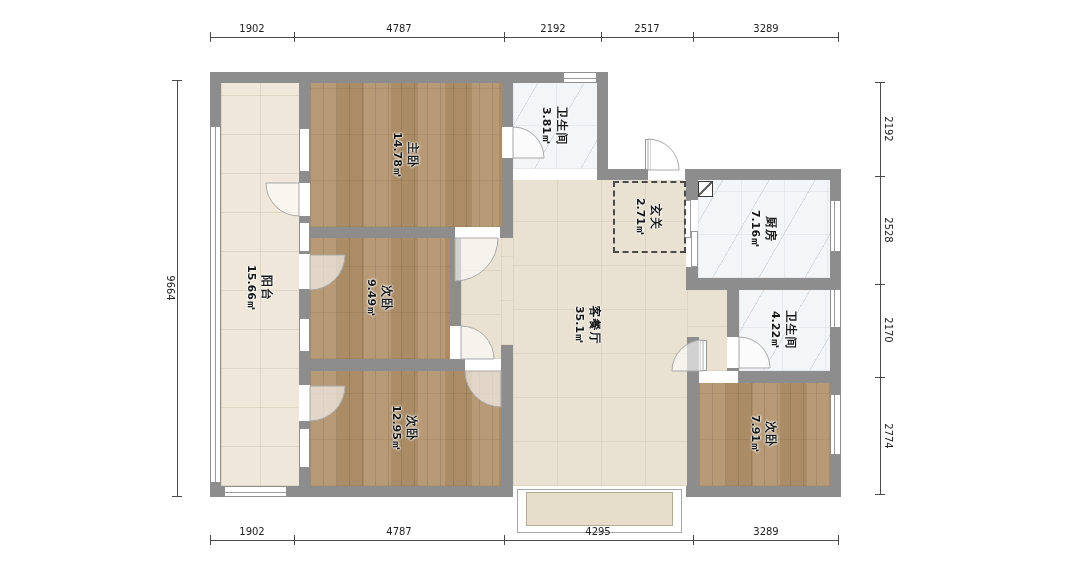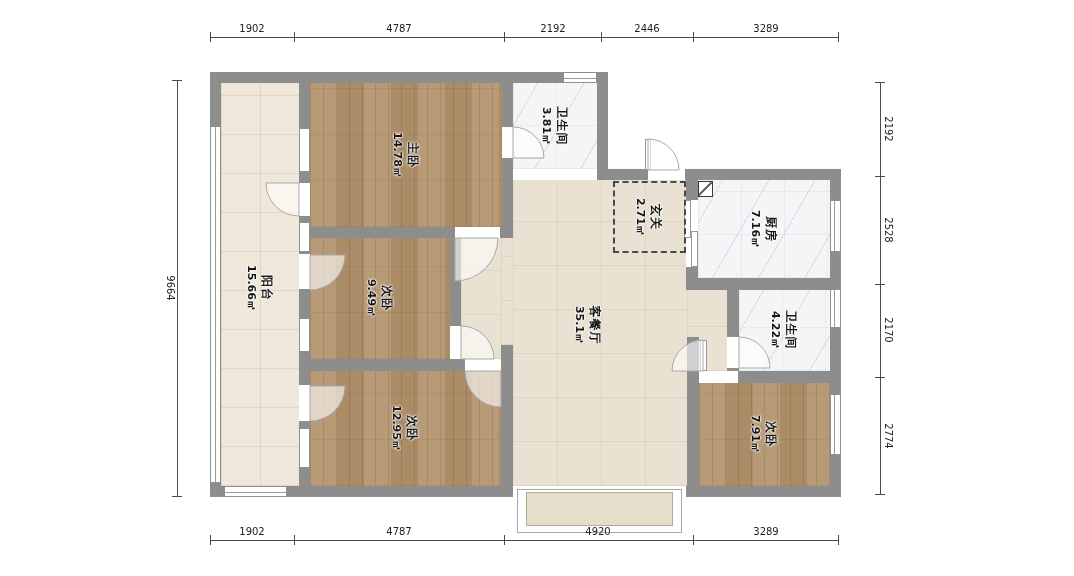--- a/index.html
+++ b/index.html
@@ -185,34 +185,34 @@
     <div class="dim-line" style="left:210px;top:37px;width:628px;height:1px;"></div>
     <div class="tick-v" style="left:210px;top:32px;"></div>
     <div class="tick-v" style="left:294px;top:32px;"></div>
     <div class="tick-v" style="left:504px;top:32px;"></div>
     <div class="tick-v" style="left:601px;top:32px;"></div>
     <div class="tick-v" style="left:693px;top:32px;"></div>
     <div class="tick-v" style="left:838px;top:32px;"></div>
     <div class="dim-label" style="left:252px;top:23px;">1902</div>
     <div class="dim-label" style="left:399px;top:23px;">4787</div>
     <div class="dim-label" style="left:553px;top:23px;">2192</div>
-    <div class="dim-label" style="left:647px;top:23px;">2446</div>
+    <div class="dim-label" style="left:647px;top:23px;">2517</div>
     <div class="dim-label" style="left:766px;top:23px;">3289</div>
   </div>
 
   <div>
     <div class="dim-line" style="left:210px;top:540px;width:628px;height:1px;"></div>
     <div class="tick-v" style="left:210px;top:535px;"></div>
     <div class="tick-v" style="left:294px;top:535px;"></div>
     <div class="tick-v" style="left:504px;top:535px;"></div>
     <div class="tick-v" style="left:693px;top:535px;"></div>
     <div class="tick-v" style="left:838px;top:535px;"></div>
     <div class="dim-label" style="left:252px;top:526px;">1902</div>
     <div class="dim-label" style="left:399px;top:526px;">4787</div>
-    <div class="dim-label" style="left:598px;top:526px;">4920</div>
+    <div class="dim-label" style="left:598px;top:526px;">4295</div>
     <div class="dim-label" style="left:766px;top:526px;">3289</div>
   </div>
 
   <div>
     <div class="dim-line" style="left:177px;top:80px;width:1px;height:417px;"></div>
     <div class="tick-h" style="left:172px;top:80px;"></div>
     <div class="tick-h" style="left:172px;top:496px;"></div>
     <div class="dim-label-side" style="left:170px;top:288px;">9664</div>
   </div>
 

